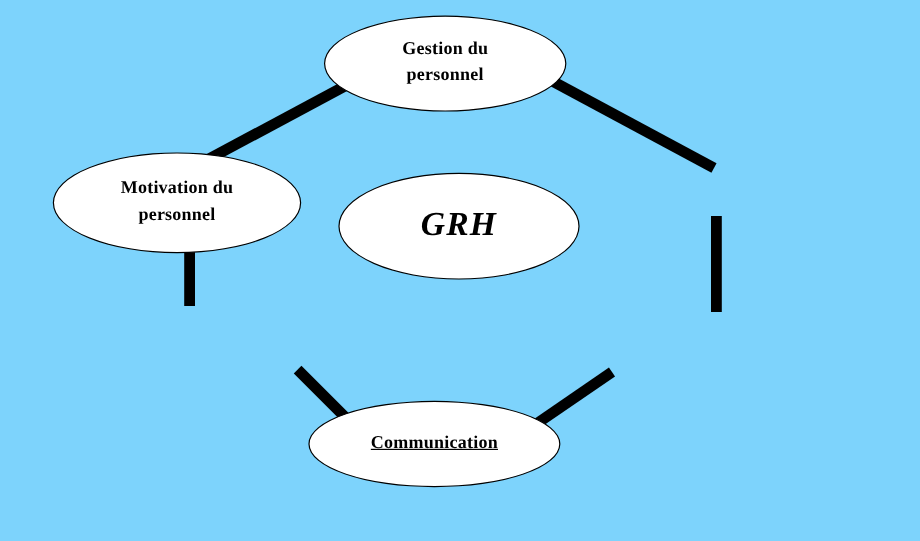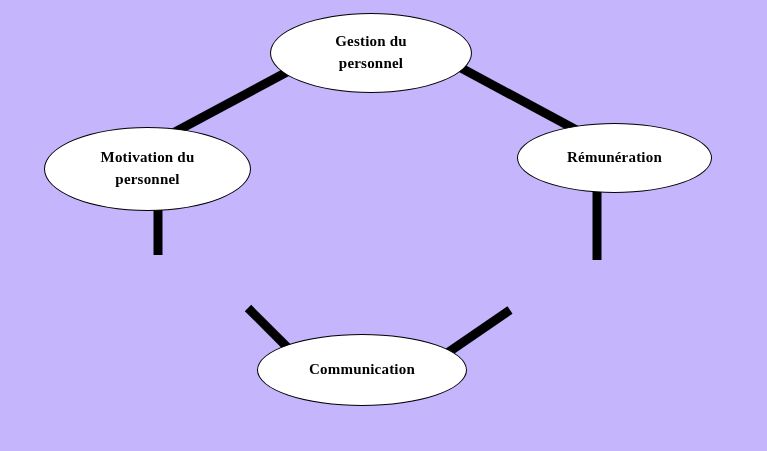--- a/index.html
+++ b/index.html
@@ -4,21 +4,21 @@
 <style>
   html, body {
     margin: 0;
     padding: 0;
     background: #ffffff;
   }
   .canvas {
     position: relative;
     width: 767px;
     height: 451px;
-    background: #c4b5fd;
+    background: #7dd3fc;
     font-family: "Liberation Serif", serif;
     color: #000000;
     overflow: hidden;
   }
   .connectors {
     position: absolute;
     top: 0;
     left: 0;
     width: 767px;
     height: 451px;
@@ -42,21 +42,21 @@
     font-size: 15px;
     line-height: 1.45;
     letter-spacing: 0.2px;
   }
   .node-gestion       { left: 270px; top: 13px;  width: 202px; height: 80px; }
   .node-motivation    { left: 44px;  top: 127px; width: 207px; height: 84px; }
   .node-remuneration  { left: 517px; top: 123px; width: 195px; height: 70px; }
   .node-grh           { left: 282px; top: 144px; width: 201px; height: 89px; }
   .node-relations     { left: 86px;  top: 247px; width: 206px; height: 74px; }
   .node-formation     { left: 456px; top: 249px; width: 207px; height: 72px; }
-  .node-communication { left: 257px; top: 334px; width: 210px; height: 72px; }
+  .node-communication { left: 257px; top: 334px; width: 210px; height: 72px; text-decoration: underline; }
   .grh-label {
     font-size: 28px;
     font-style: italic;
     font-weight: 700;
     letter-spacing: 1px;
   }
 </style>
 </head>
 <body>
 
@@ -74,24 +74,24 @@
   <div class="node node-gestion">
     <span>Gestion du</span>
     <span>personnel</span>
   </div>
 
   <div class="node node-motivation">
     <span>Motivation du</span>
     <span>personnel</span>
   </div>
 
-  <div class="node node-remuneration">
-    <span>Rémunération</span>
+
+  <div class="node node-grh">
+    <span class="grh-label">GRH</span>
   </div>
-
 
 
 
   <div class="node node-communication">
     <span>Communication</span>
   </div>
 
 </div>
 
 </body></html>

